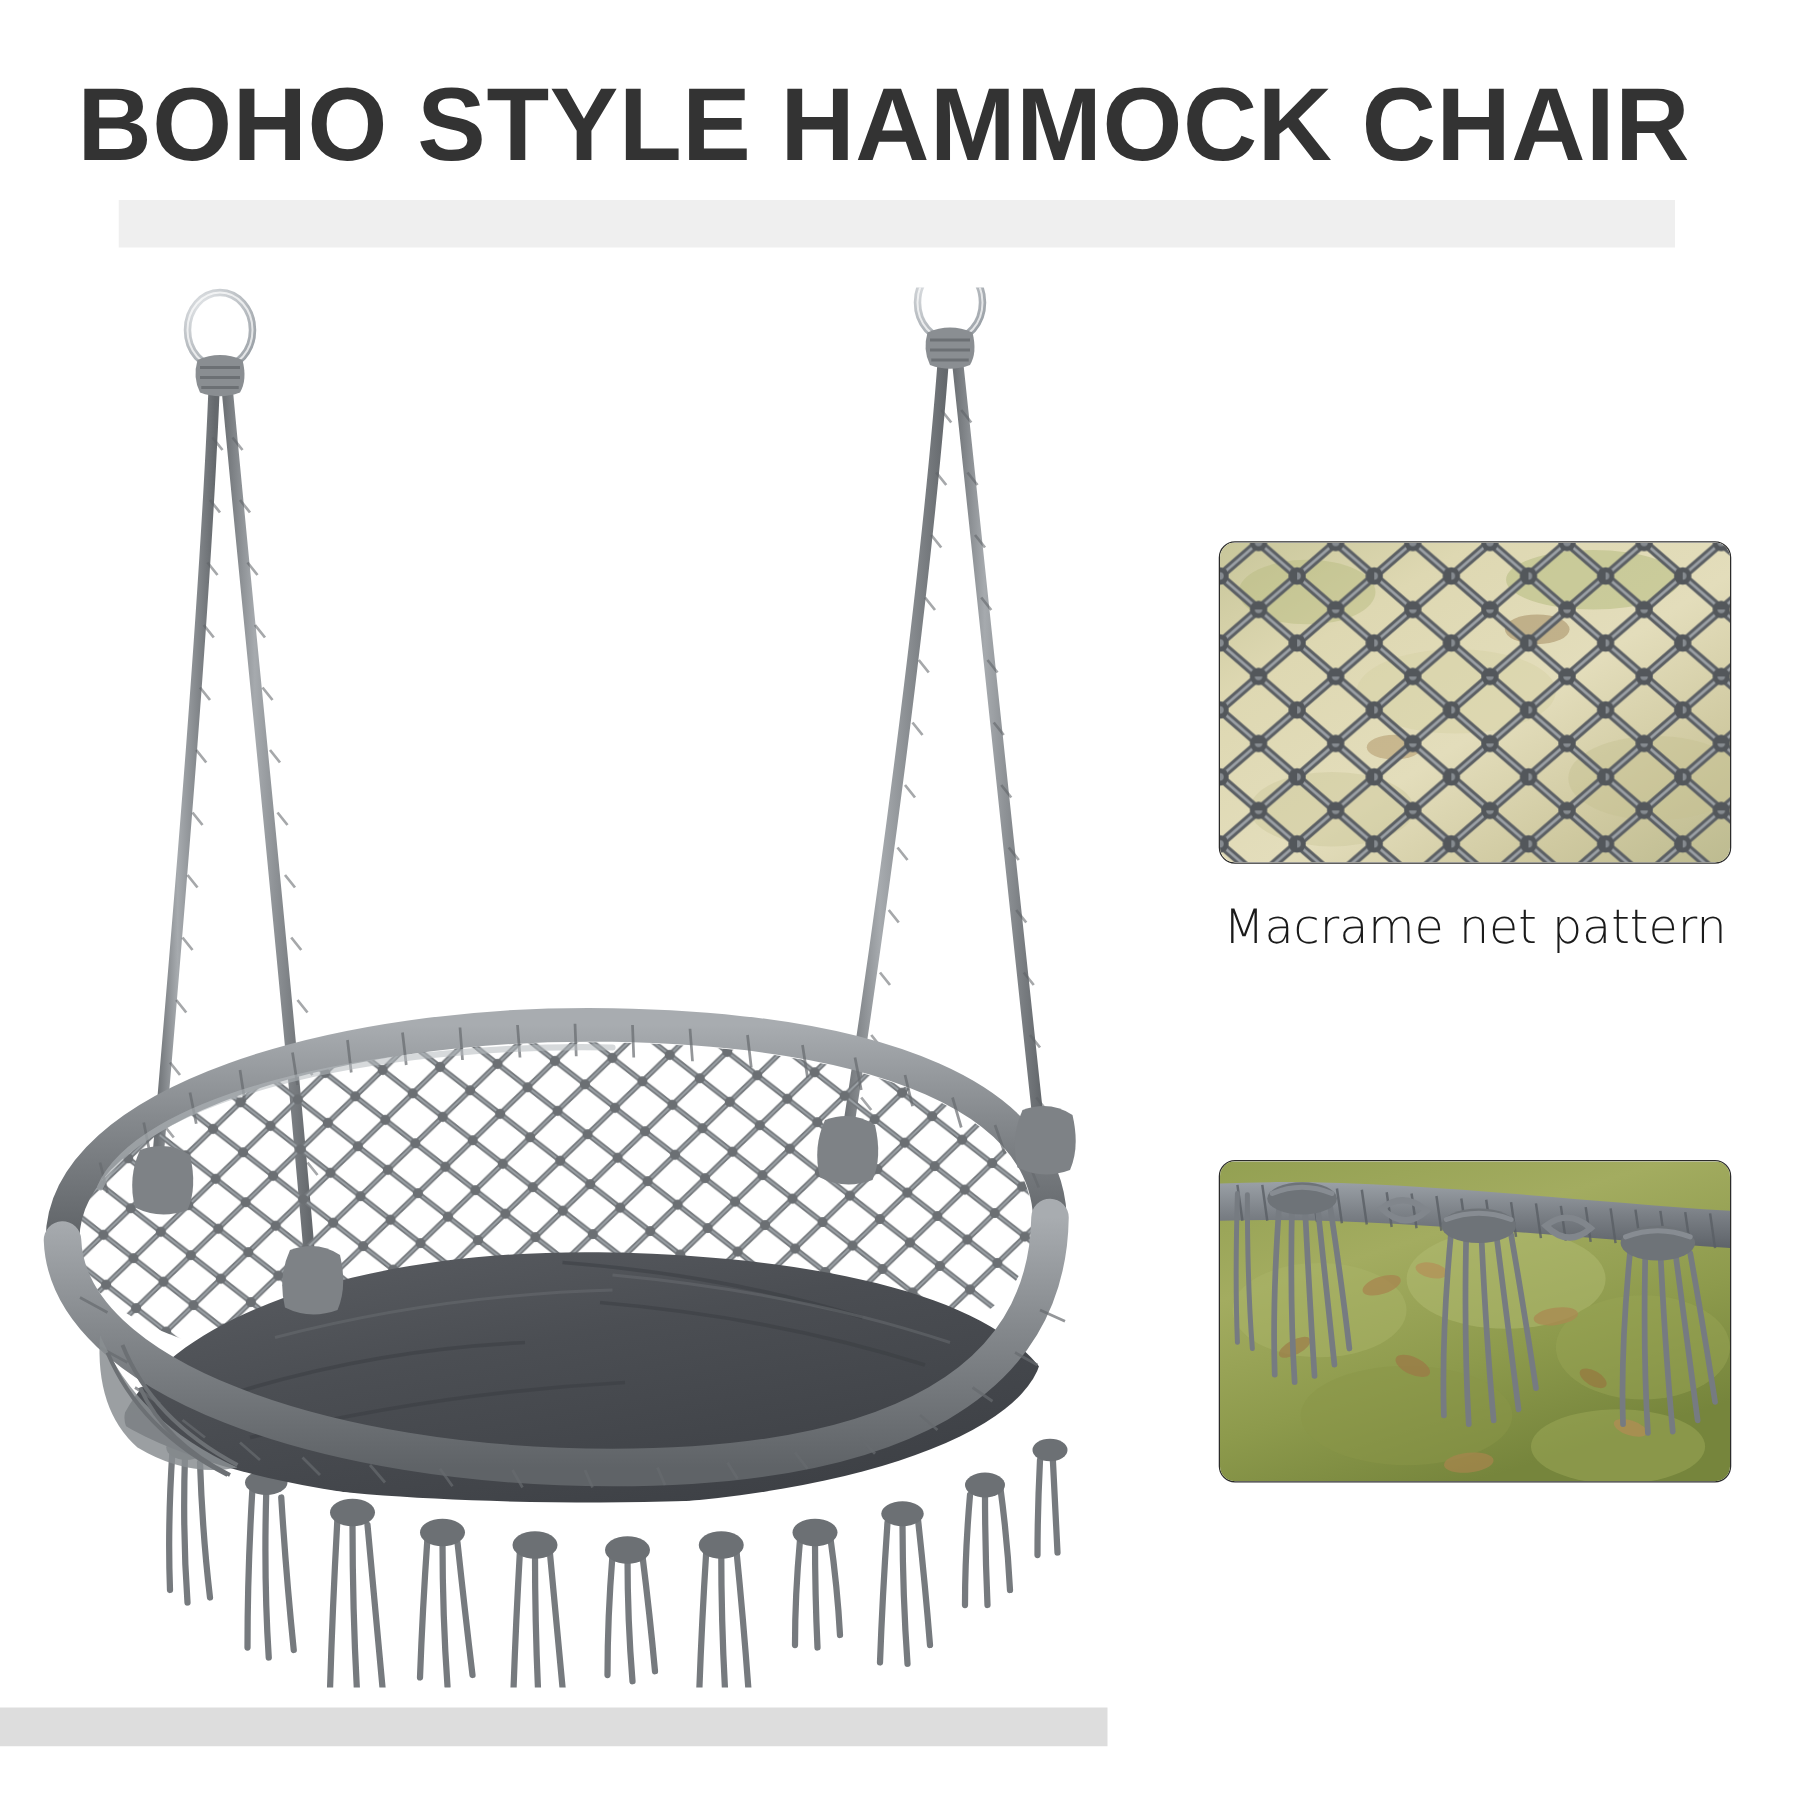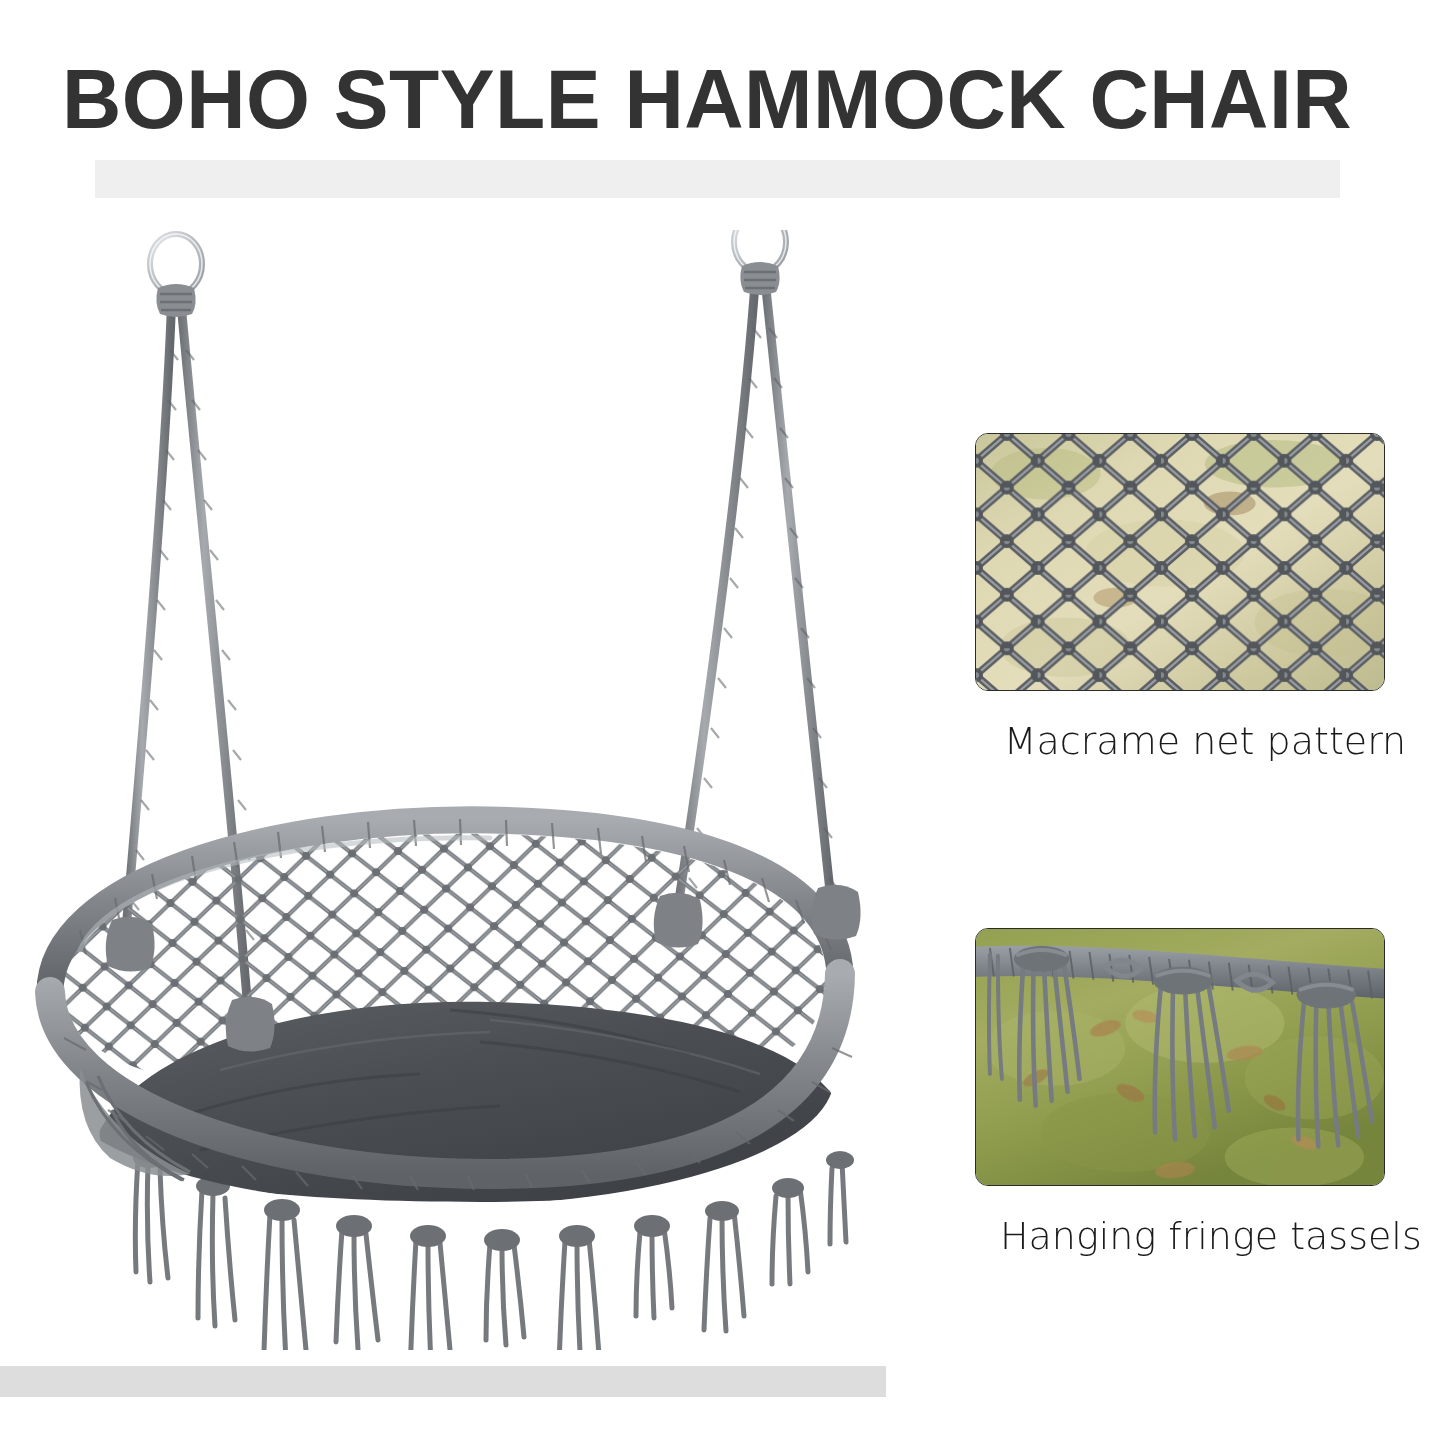--- a/index.html
+++ b/index.html
@@ -80,21 +80,20 @@
   .feature-caption {
     margin-top: 28px;
     width: 410px;
     text-align: center;
     font-family: "DejaVu Sans", sans-serif;
     font-size: 38px;
     font-weight: 300;
     color: #1a1a1a;
     letter-spacing: 0px;
     white-space: nowrap;
-    margin-left: 25px;
   }
 </style>
 </head>
 <body>
 
 <div id="header-band"></div>
 <div id="page-title">BOHO STYLE HAMMOCK CHAIR</div>
 
 <div id="product-figure">
   <svg viewBox="0 0 900 1120" xmlns="http://www.w3.org/2000/svg">
@@ -405,16 +404,15 @@
         <ellipse cx="352" cy="66" rx="30" ry="14" fill="#6e7378" stroke="none"></ellipse>
         <path d="M326 61 q26 -10 52 0" stroke="#878c92" stroke-width="4"></path>
       </g>
 
       <g fill="none" stroke="#81868c" stroke-width="5">
         <path d="M130 38 q18 -14 36 2 q-18 16 -36 -2 Z"></path>
         <path d="M262 52 q18 -14 36 2 q-18 16 -36 -2 Z"></path>
       </g>
     </svg>
   </div>
-  <div class="feature-caption">Hanging fringe tassels</div>
 </div>
 
 <div id="footer-bar"></div>
 
 </body></html>

